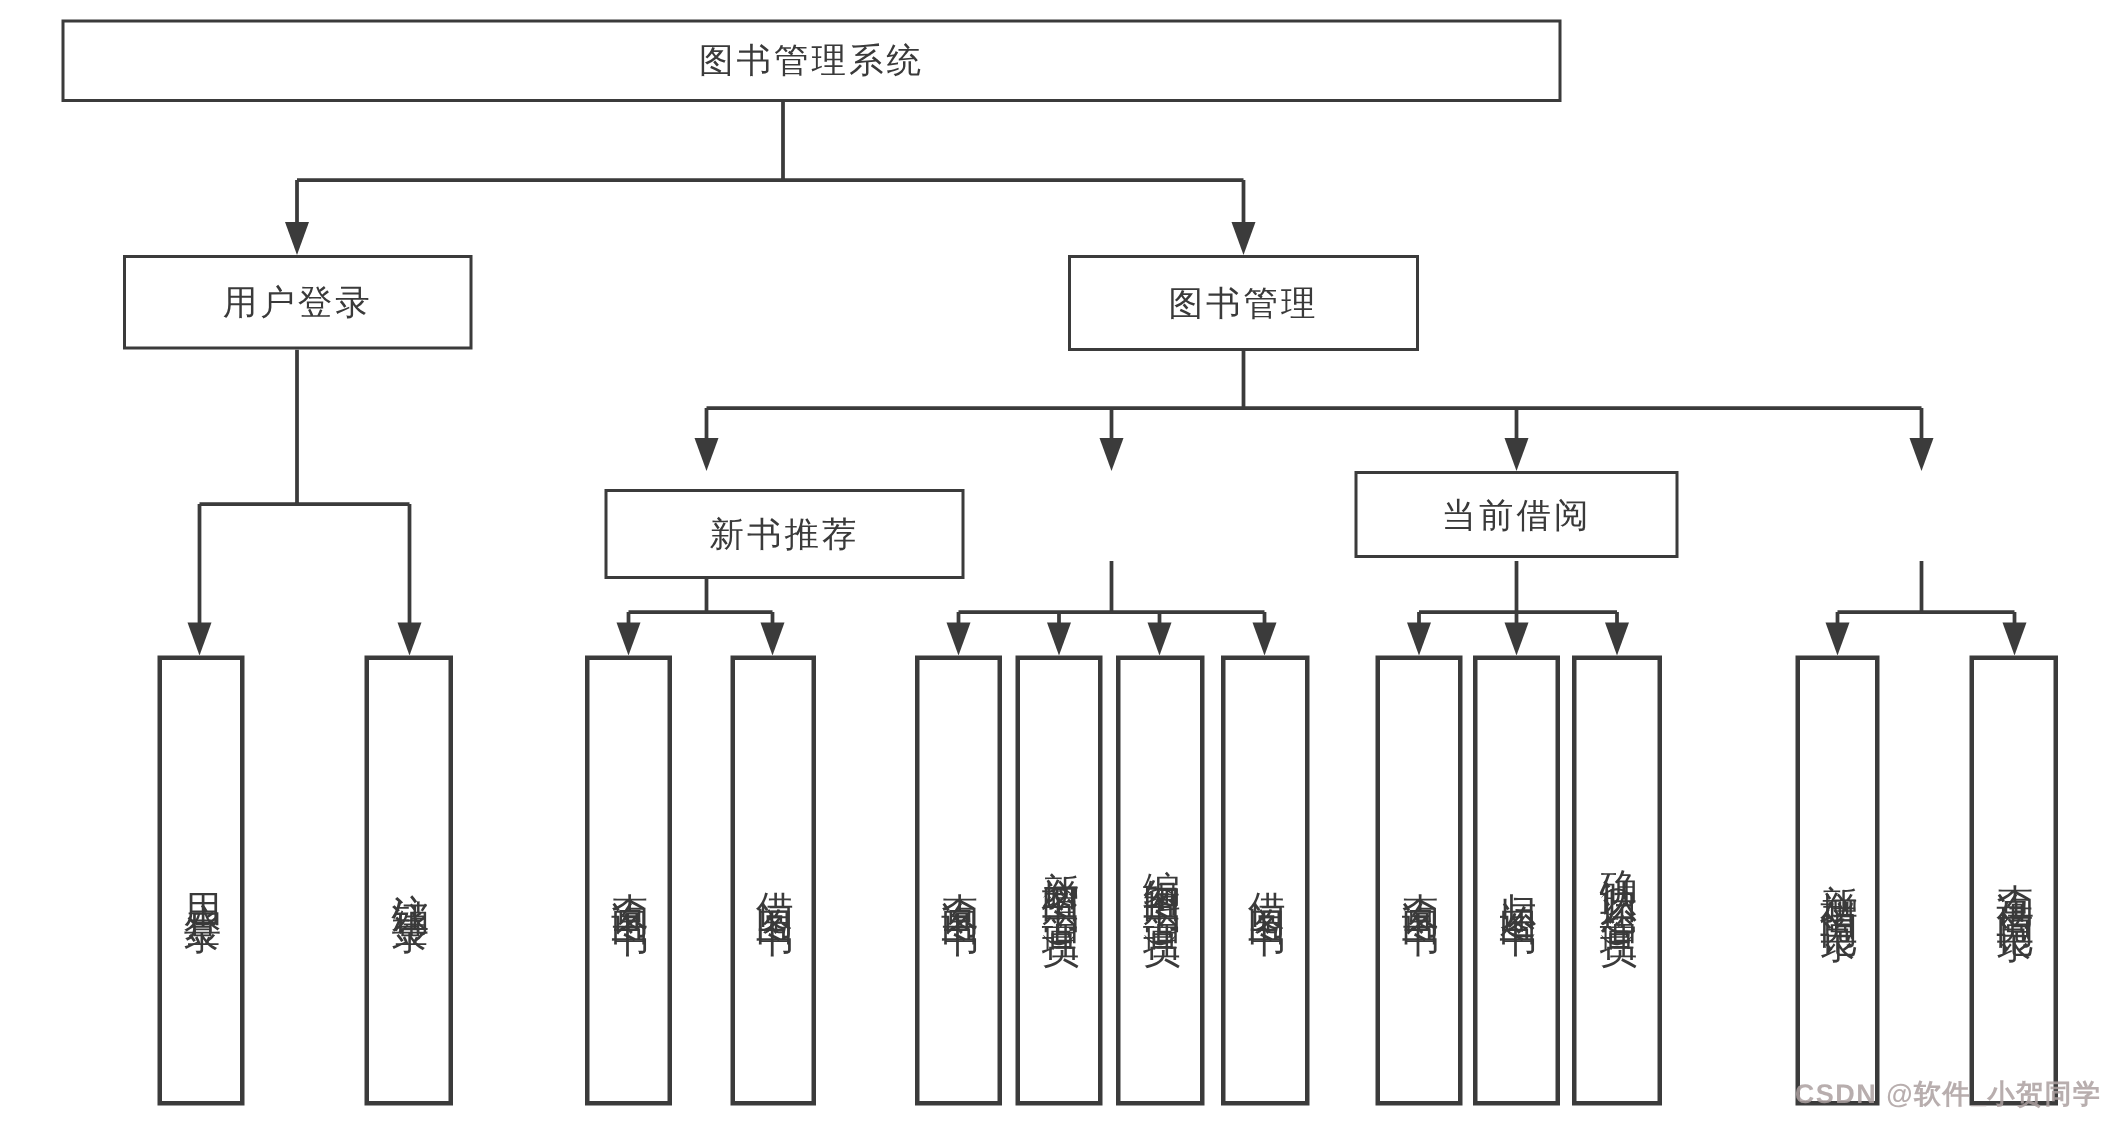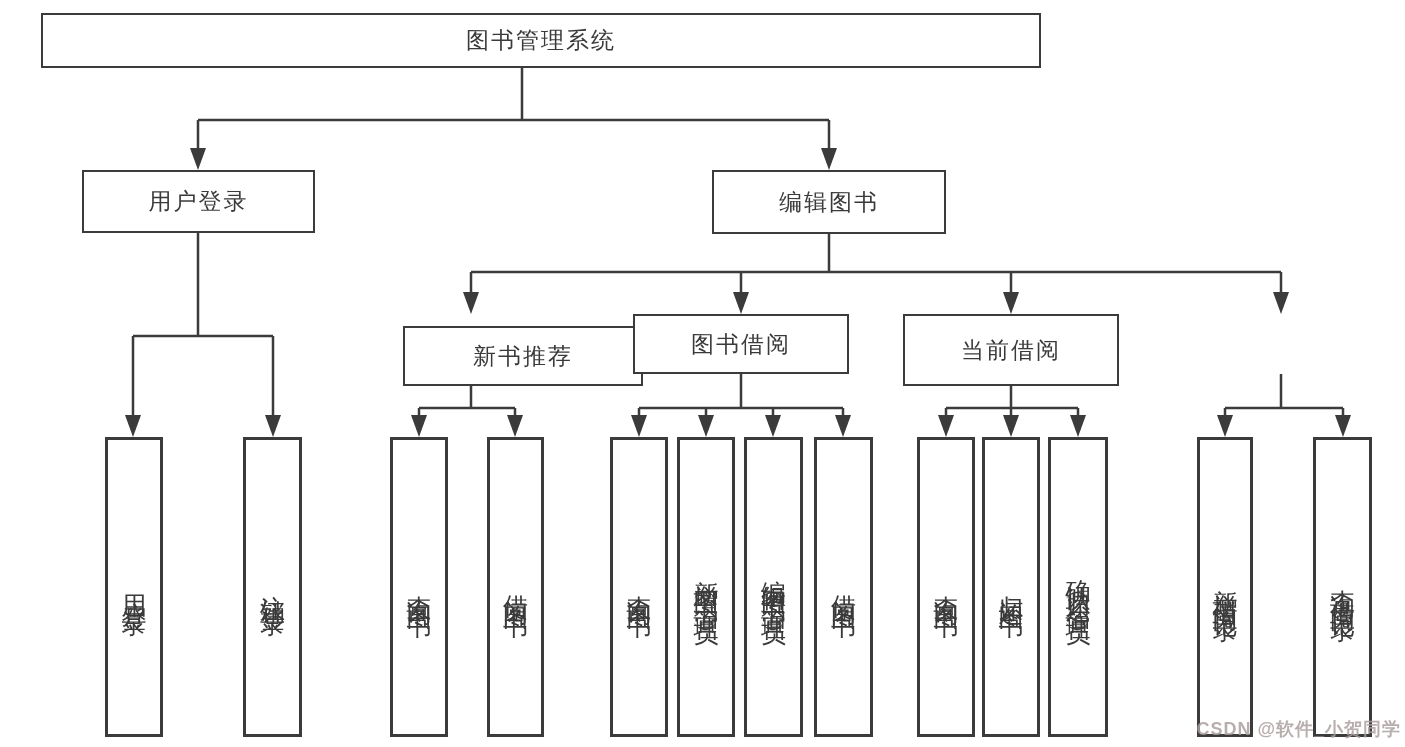--- a/index.html
+++ b/index.html
@@ -99,25 +99,24 @@
       <polygon points="1003,415 1019,415 1011,437"></polygon>
       <polygon points="1070,415 1086,415 1078,437"></polygon>
       <polygon points="1217,415 1233,415 1225,437"></polygon>
       <polygon points="1335,415 1351,415 1343,437"></polygon>
     </g>
   </svg>
 
   <div class="box hbox" style="left:22px; top:13px; width:1000px; height:55px;margin-left:19px;">图书管理系统</div>
 
   <div class="box hbox" style="left:82px; top:170px; width:233px; height:63px;">用户登录</div>
-  <div class="box hbox" style="left:712px; top:170px; width:234px; height:64px;">编辑图书</div>
+  <div class="box hbox" style="left:712px; top:170px; width:234px; height:64px;">图书管理</div>
 
   <div class="box hbox" style="left:363px; top:326px; width:240px; height:60px;margin-left:40px;">新书推荐</div>
-  <div class="box hbox" style="left:633px; top:314px; width:216px; height:60px;">图书借阅</div>
-  <div class="box hbox" style="left:903px; top:314px; width:216px; height:72px;">当前借阅</div>
+  <div class="box hbox" style="left:903px; top:314px; width:216px; height:58px;">当前借阅</div>
 
   <div class="box vbox" style="left:105px; width:58px;">用户登录</div>
   <div class="box vbox" style="left:243px; width:59px;">注销登录</div>
 
   <div class="box vbox" style="left:390px; width:58px;">查询图书</div>
   <div class="box vbox" style="left:487px; width:57px;">借阅图书</div>
 
   <div class="box vbox" style="left:610px; width:58px;">查询图书</div>
   <div class="box vbox" style="left:677px; width:58px;">新增图书（管理员）</div>
   <div class="box vbox" style="left:744px; width:59px;">编辑图书（管理员）</div>

